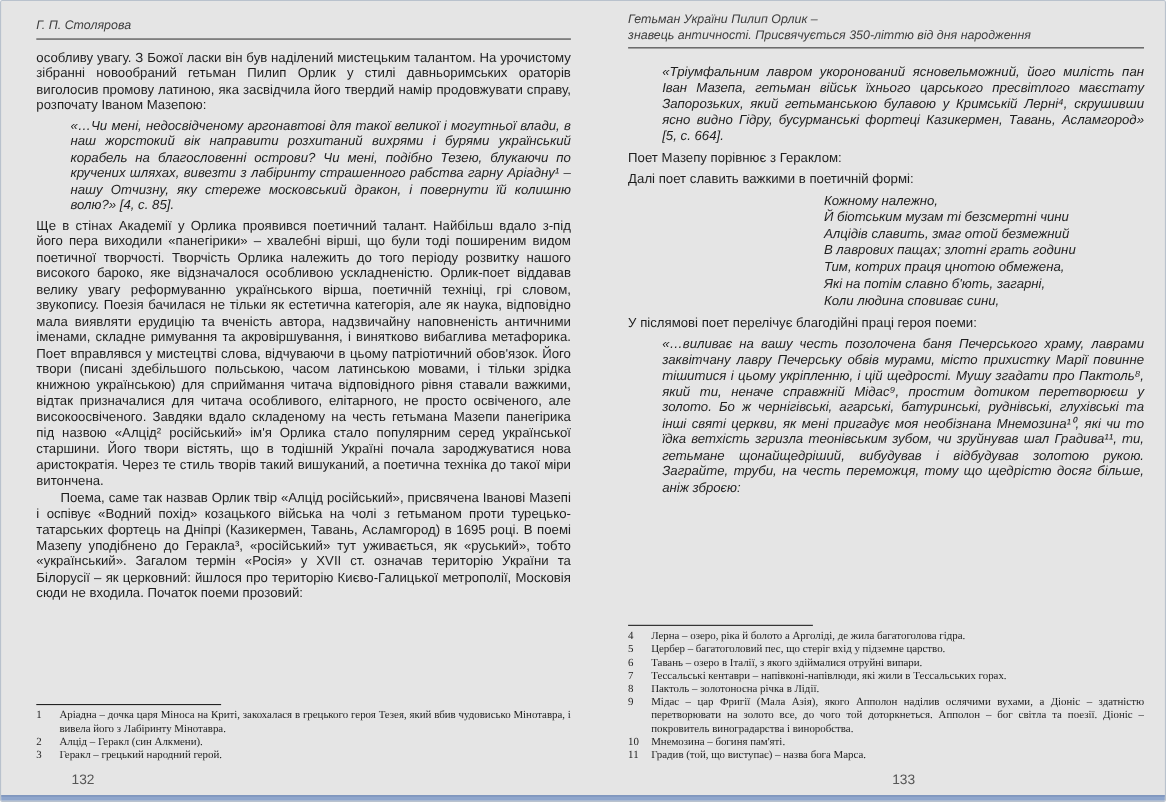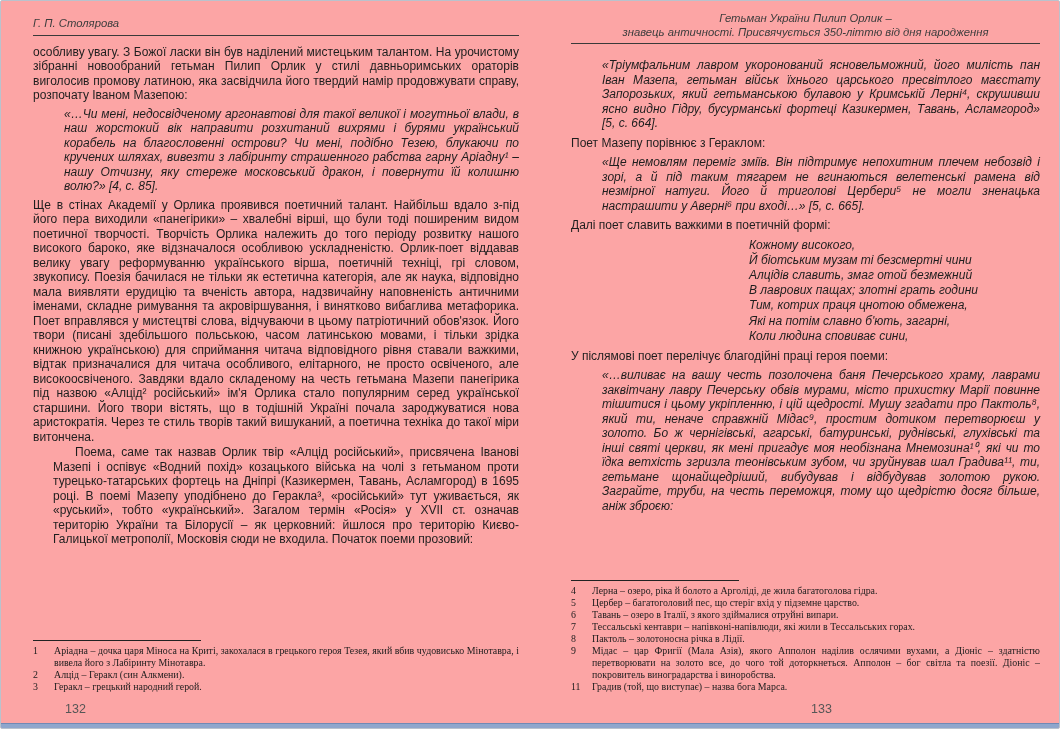--- a/index.html
+++ b/index.html
@@ -1,33 +1,33 @@
 <!DOCTYPE html>
 <html lang="uk"><head>
 <meta charset="utf-8">
 <style>
   html,body{margin:0;padding:0;background:#ffffff;}
   body{width:1060px;height:729px;font-family:"Liberation Sans",sans-serif;-webkit-font-smoothing:antialiased;}
   .sheet{position:relative;width:1060px;height:729px;box-sizing:border-box;
-         border:1px solid #b9c2cd;border-radius:2px;background:#fca5a5;overflow:hidden;}
+         border:1px solid #b9c2cd;border-radius:2px;background:#e5e5e5;overflow:hidden;}
   .bottom-strip{position:absolute;left:0;right:0;bottom:0;height:4px;background:#8fa6cc;border-top:1px solid #7089b5;}
   .spread{display:flex;height:100%;}
   .page{width:50%;box-sizing:border-box;display:flex;flex-direction:column;overflow:hidden;color:#1e1e1e;}
   .page.left{padding:16px 11px 12px 32px;}
   .page.right{padding:11px 19px 12px 41px;}
 
   .running-head{font-style:italic;font-size:11.3px;line-height:13.5px;color:#3d3d3d;
                 padding-bottom:4px;border-bottom:1.6px solid #3a3a3a;}
   .page.left  .running-head{margin-bottom:9px;}
-  .page.right .running-head{text-align:center;margin-bottom:10px;}
+  .page.right .running-head{text-align:left;margin-bottom:10px;}
 
   .page-body{font-size:12px;line-height:14.5px;text-align:justify;}
   .page-body p{margin:0;}
   .page-body p.para{margin:0 0 1px 0;}
-  .page-body p.para.indent{text-indent:22px;margin-left:20px;}
+  .page-body p.para.indent{text-indent:22px;}
   .page-body p.intro{margin:5px 0 5px 0;}
   .page-body p.quote{font-style:italic;margin:4px 0 4px 31px;}
   .verse{font-style:italic;margin:5px 0 5px 178px;text-align:left;}
   .verse .verse-line{white-space:nowrap;line-height:15.2px;}
 
   .footnotes{margin-top:auto;padding-top:2px;}
   .fn-rule{width:168px;border-top:1.7px solid #222;margin-bottom:4px;}
   .footnote{display:flex;font-family:"Liberation Serif",serif;font-size:9.9px;line-height:12px;
             color:#1c1c1c;text-align:justify;}
   .fn-num{flex:0 0 21px;width:21px;}
@@ -72,24 +72,23 @@
     </div>
 
     <div class="page right">
       <div class="running-head">
         <div>Гетьман України Пилип Орлик –</div>
         <div>знавець античності. Присвячується 350-літтю від дня народження</div>
       </div>
       <div class="page-body">
           <p class="quote">«Тріумфальним лавром укоронований ясновельможний, його милість пан Іван Мазепа, гетьман військ їхнього царського пресвітлого маєстату Запорозьких, який гетьманською булавою у Кримській Лерні⁴, скрушивши ясно видно Гідру, бусурманські фортеці Казикермен, Тавань, Асламгород» [5, с. 664].</p>
           <p class="intro">Поет Мазепу порівнює з Гераклом:</p>
-          <p class="quote">«Ще немовлям переміг зміїв. Він підтримує непохитним плечем небозвід і зорі, а й під таким тягарем не вгинаються велетенські рамена від незмірної натуги. Його й триголові Цербери⁵ не могли зненацька настрашити у Аверні⁶ при вході…» [5, с. 665].</p>
           <p class="intro">Далі поет славить важкими в поетичній формі:</p>
           <div class="verse">
-            <div class="verse-line">Кожному високого,</div>
+            <div class="verse-line">Кожному належно,</div>
             <div class="verse-line">Й біотським музам ті безсмертні чини</div>
             <div class="verse-line">Алцідів славить, змаг отой безмежний</div>
             <div class="verse-line">В лаврових пащах; злотні грать години</div>
             <div class="verse-line">Тим, котрих праця цнотою обмежена,</div>
             <div class="verse-line">Які на потім славно б'ють, загарні,</div>
             <div class="verse-line">Коли людина сповиває сини,</div>
           </div>
           <p class="intro">У післямові поет перелічує благодійні праці героя поеми:</p>
           <p class="quote">«…виливає на вашу честь позолочена баня Печерського храму, лаврами заквітчану лавру Печерську обвів мурами, місто прихистку Марії повинне тішитися і цьому укріпленню, і цій щедрості. Мушу згадати про Пактоль⁸, який ти, неначе справжній Мідас⁹, простим дотиком перетворюєш у золото. Бо ж чернігівські, агарські, батуринські, руднівські, глухівські та інші святі церкви, як мені пригадує моя необізнана Мнемозина¹⁰, які чи то їдка ветхість згризла теонівським зубом, чи зруйнував шал Градива¹¹, ти, гетьмане щонайщедріший, вибудував і відбудував золотою рукою. Заграйте, труби, на честь переможця, тому що щедрістю досяг більше, аніж зброєю:</p>
         </div>
@@ -114,20 +113,24 @@
             </div>
             <div class="footnote">
               <span class="fn-num">8</span>
               <span class="fn-text">Пактоль – золотоносна річка в Лідії.</span>
             </div>
             <div class="footnote">
               <span class="fn-num">9</span>
               <span class="fn-text">Мідас – цар Фригії (Мала Азія), якого Апполон наділив ослячими вухами, а Діоніс – здатністю перетворювати на золото все, до чого той доторкнеться. Апполон – бог світла та поезії. Діоніс – покровитель виноградарства і виноробства.</span>
             </div>
             <div class="footnote">
+              <span class="fn-num">10</span>
+              <span class="fn-text">Мнемозина – богиня пам'яті.</span>
+            </div>
+            <div class="footnote">
               <span class="fn-num">11</span>
               <span class="fn-text">Градив (той, що виступає) – назва бога Марса.</span>
             </div>
           </div>
         <div class="page-num">133</div>
       </div>
     </div>
 
   </div>
   <div class="bottom-strip"></div>

